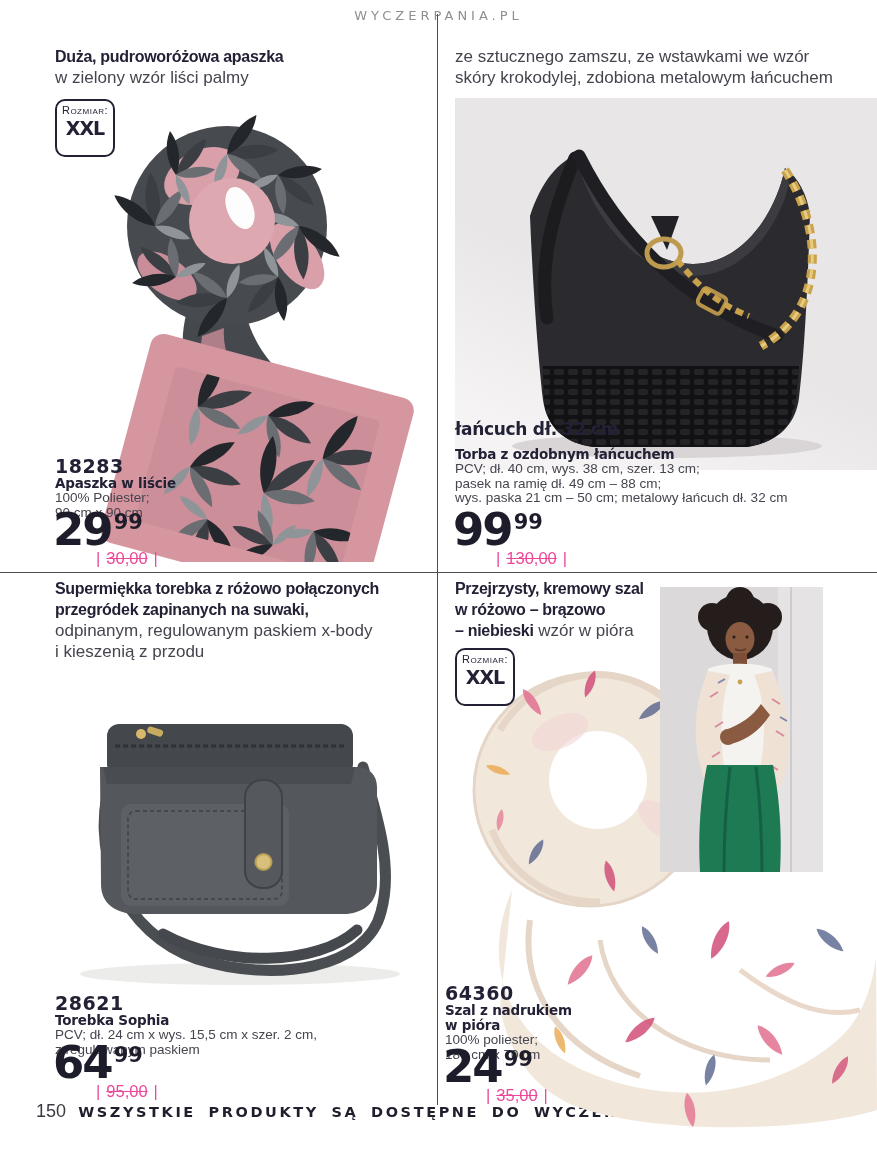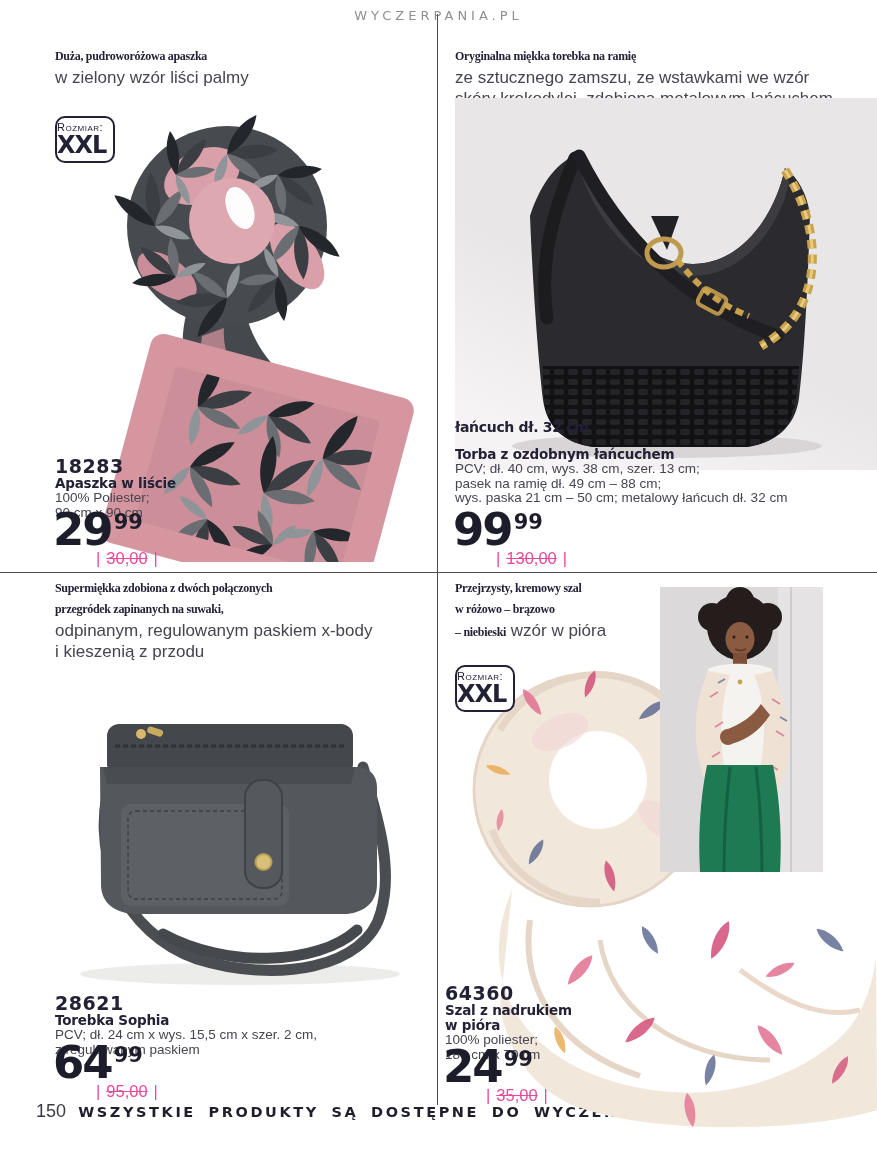--- a/index.html
+++ b/index.html
@@ -10,37 +10,37 @@
   
   .site-header{left:0;top:8px;width:100%;text-align:center;font-size:13px;letter-spacing:4px;
                color:#8f8e93;font-family:"DejaVu Sans",sans-serif;}
   .vline{left:437px;top:14px;width:1px;height:1091px;background:#4d4c54;}
   .hline{left:0;top:572px;width:877px;height:1px;background:#4d4c54;}
   .page-num{left:36px;top:1101px;font-size:18px;color:#3b3a44;}
   .footer-notice{left:0;top:1104px;width:100%;text-align:center;font-size:14.5px;font-weight:800;
                  letter-spacing:2.6px;word-spacing:5px;color:#1f1e2c;font-family:"DejaVu Sans",sans-serif;}
 
   
-  .h-bold{font-weight:700;font-size:12px;line-height:21px;color:#232135;font-family:Liberation Serif, serif;letter-spacing:-.3px;}
+  .h-bold{font-weight:700;font-size:16px;line-height:21px;color:#232135;font-family:Liberation Sans, sans-serif;letter-spacing:-.3px;}
   .h-reg{font-weight:400;font-size:17px;line-height:21px;color:#46454f;}
   .code{font-weight:800;font-size:19px;letter-spacing:.5px;color:#232135;font-family:"DejaVu Sans",sans-serif;line-height:20px;}
   .pname{font-weight:700;font-size:13.5px;line-height:15px;color:#232135;font-family:"DejaVu Sans",sans-serif;letter-spacing:-.2px;}
   .pdetail{font-size:13.5px;line-height:14.5px;color:#46454f;}
   .price{font-family:"DejaVu Sans",sans-serif;color:#1d1c2a;white-space:nowrap;}
   .pm{font-size:45px;font-weight:800;line-height:42px;letter-spacing:-2px;}
   .pc{font-size:21px;font-weight:800;vertical-align:top;line-height:26px;margin-left:2px;letter-spacing:0;}
   .old{font-size:16.5px;color:#ec4899;margin-left:41px;}
   .old .strike{text-decoration:line-through;margin:0 6px;}
-  .annot{font-weight:700;font-size:14px;color:#232135;font-family:"DejaVu Sans",sans-serif;letter-spacing:-.3px;z-index:3;}
+  .annot{font-weight:700;font-size:17px;color:#232135;font-family:"DejaVu Sans",sans-serif;letter-spacing:-.3px;z-index:3;}
 
   
-  .badge{width:60px;height:47px;border:2.5px solid #232135;border-radius:10px;background:#fff;
-         box-sizing:border-box;padding-top:3px;z-index:3;margin-top:17px;}
+  .badge{width:60px;height:58px;border:2.5px solid #232135;border-radius:10px;background:#fff;
+         text-align:center;box-sizing:border-box;padding-top:3px;z-index:3;}
   .badge .lbl{display:block;font-size:11px;font-variant:small-caps;letter-spacing:.5px;color:#232135;line-height:12px;}
-  .badge .val{display:block;font-size:24px;font-weight:800;line-height:24px;color:#232135;
+  .badge .val{display:block;font-size:19px;font-weight:800;line-height:24px;color:#232135;
               font-family:"DejaVu Sans",sans-serif;letter-spacing:-1px;}
 
   .photo-tr{left:455px;top:98px;width:422px;height:372px;
             background:linear-gradient(205deg,#e9e6e7 55%,#f5f3f3 88%);}
   .photo-model{left:660px;top:587px;width:163px;height:285px;background:#dcd9da;z-index:2;}
   svg{display:block;}
 </style>
 </head>
 <body>
 
@@ -122,21 +122,20 @@
     <div class="abs price" style="left:53px;top:509px;">
       <span class="pm">29</span><span class="pc">99</span>
     </div>
     <div class="abs old" style="left:55px;top:549px;">
       <span>|</span><span class="strike">30,00</span><span>|</span>
     </div>
   </div>
 
   <div>
     <div class="abs" style="left:455px;top:46px;">
-      <div class="h-bold">Oryginalna miękka torebka na ramię</div>
       <div class="h-reg">ze sztucznego zamszu, ze wstawkami we wzór</div>
       <div class="h-reg">skóry krokodylej, zdobiona metalowym łańcuchem</div>
     </div>
 
     <div class="abs photo-tr">
       <svg width="422" height="372" viewBox="0 0 422 372">
         <defs>
           <pattern id="croc" width="14" height="10" patternUnits="userSpaceOnUse">
             <rect x="1" y="1" width="10" height="6" rx="2" fill="#26262b"></rect>
           </pattern>
@@ -176,21 +175,21 @@
     <div class="abs price" style="left:453px;top:509px;">
       <span class="pm">99</span><span class="pc">99</span>
     </div>
     <div class="abs old" style="left:455px;top:549px;">
       <span>|</span><span class="strike">130,00</span><span>|</span>
     </div>
   </div>
 
   <div>
     <div class="abs" style="left:55px;top:578px;">
-      <div class="h-bold">Supermiękka zdobiona z dwóch połączonych</div>
+      <div class="h-bold">Supermiękka torebka z różowo połączonych</div>
       <div class="h-bold">przegródek zapinanych na suwaki,</div>
       <div class="h-reg">odpinanym, regulowanym paskiem x-body</div>
       <div class="h-reg">i kieszenią z przodu</div>
     </div>
 
     <div class="abs" style="left:45px;top:672px;width:385px;height:330px;">
       <svg width="385" height="330" viewBox="0 0 385 330">
         <ellipse cx="195" cy="302" rx="160" ry="11" fill="#ececeb"></ellipse>
 
         <path d="M70,95 C38,180 80,262 152,287 C232,312 322,296 336,240 C349,194 331,140 318,95" stroke="#4a4d51" stroke-width="11" fill="none" stroke-linecap="round"></path>

